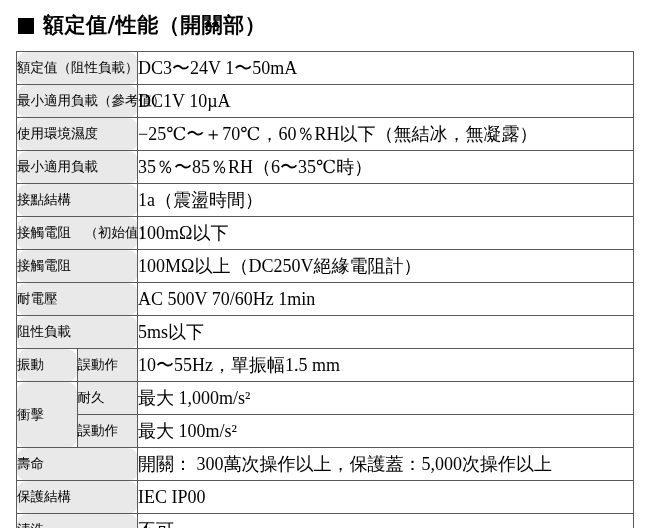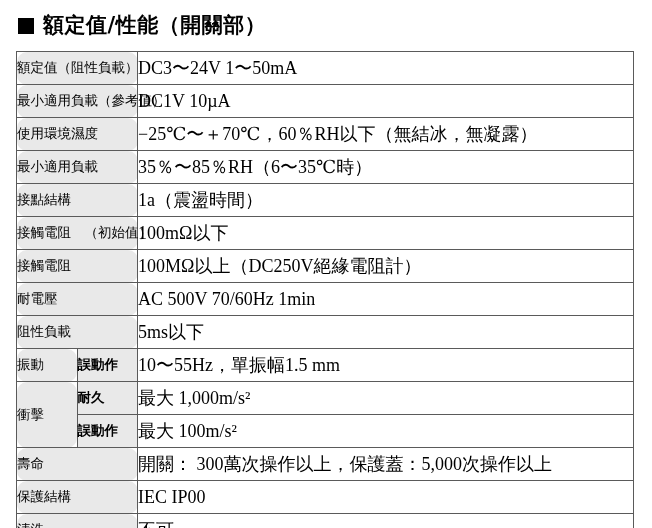--- a/index.html
+++ b/index.html
@@ -55,21 +55,20 @@
   td.label {
     background: #e9e9e9;
     padding: 3px 10px;
     white-space: nowrap;
     border-radius: 10px;
   }
   td.sublabel {
     background: #e9e9e9;
     padding: 3px 10px;
     white-space: nowrap;
-    font-weight: bold;
   }
   td.value {
     background: #ffffff;
     padding: 3px 9px;
     font-family: "Liberation Serif", "DejaVu Serif", serif;
     font-size: 18px;
   }
   .cjk {
     font-family: "DejaVu Sans", "Liberation Sans", sans-serif;
     font-size: 13.5px;

